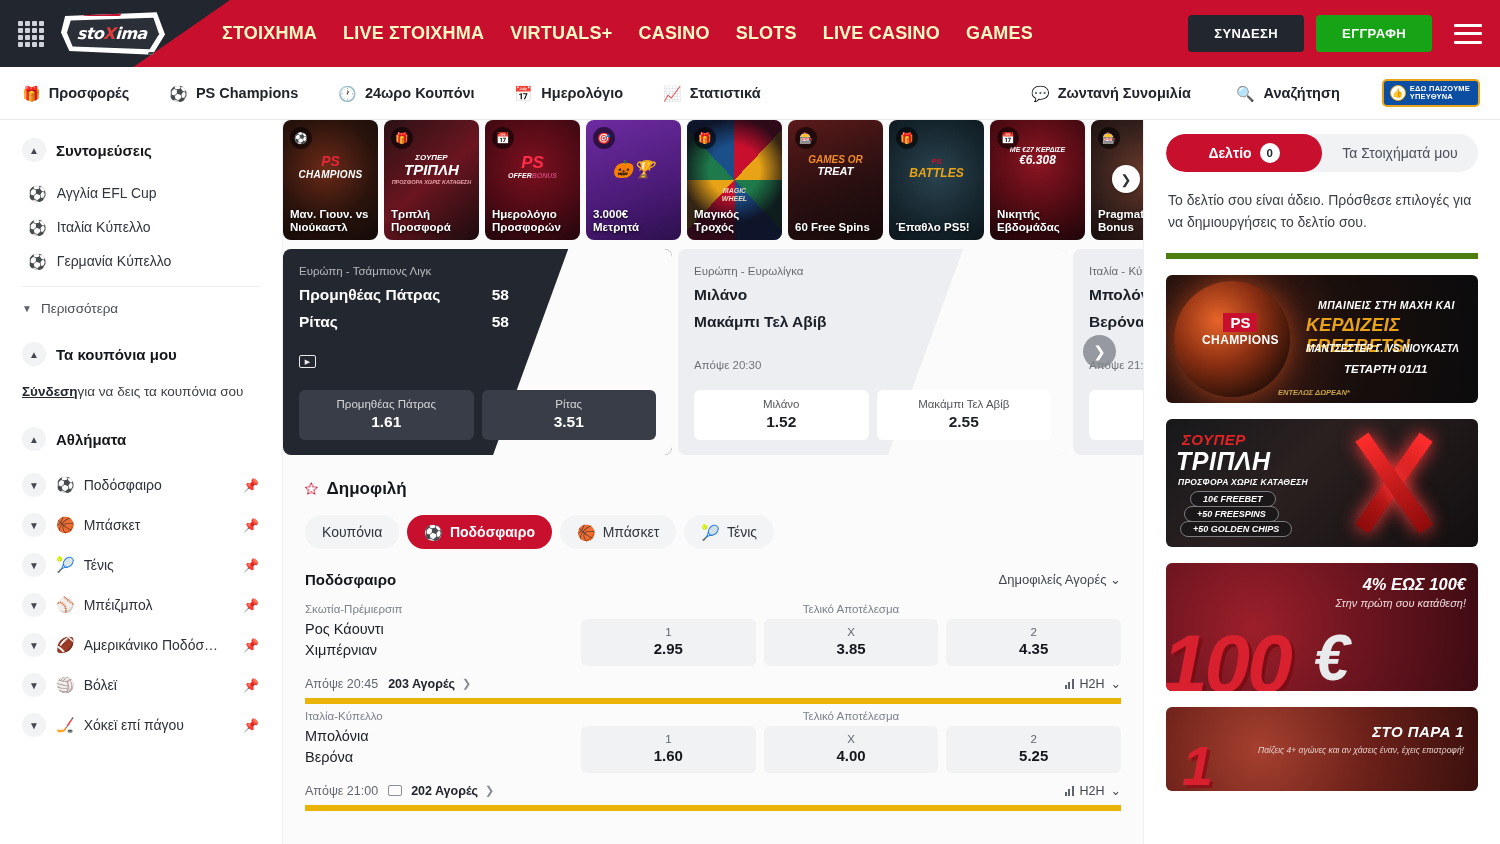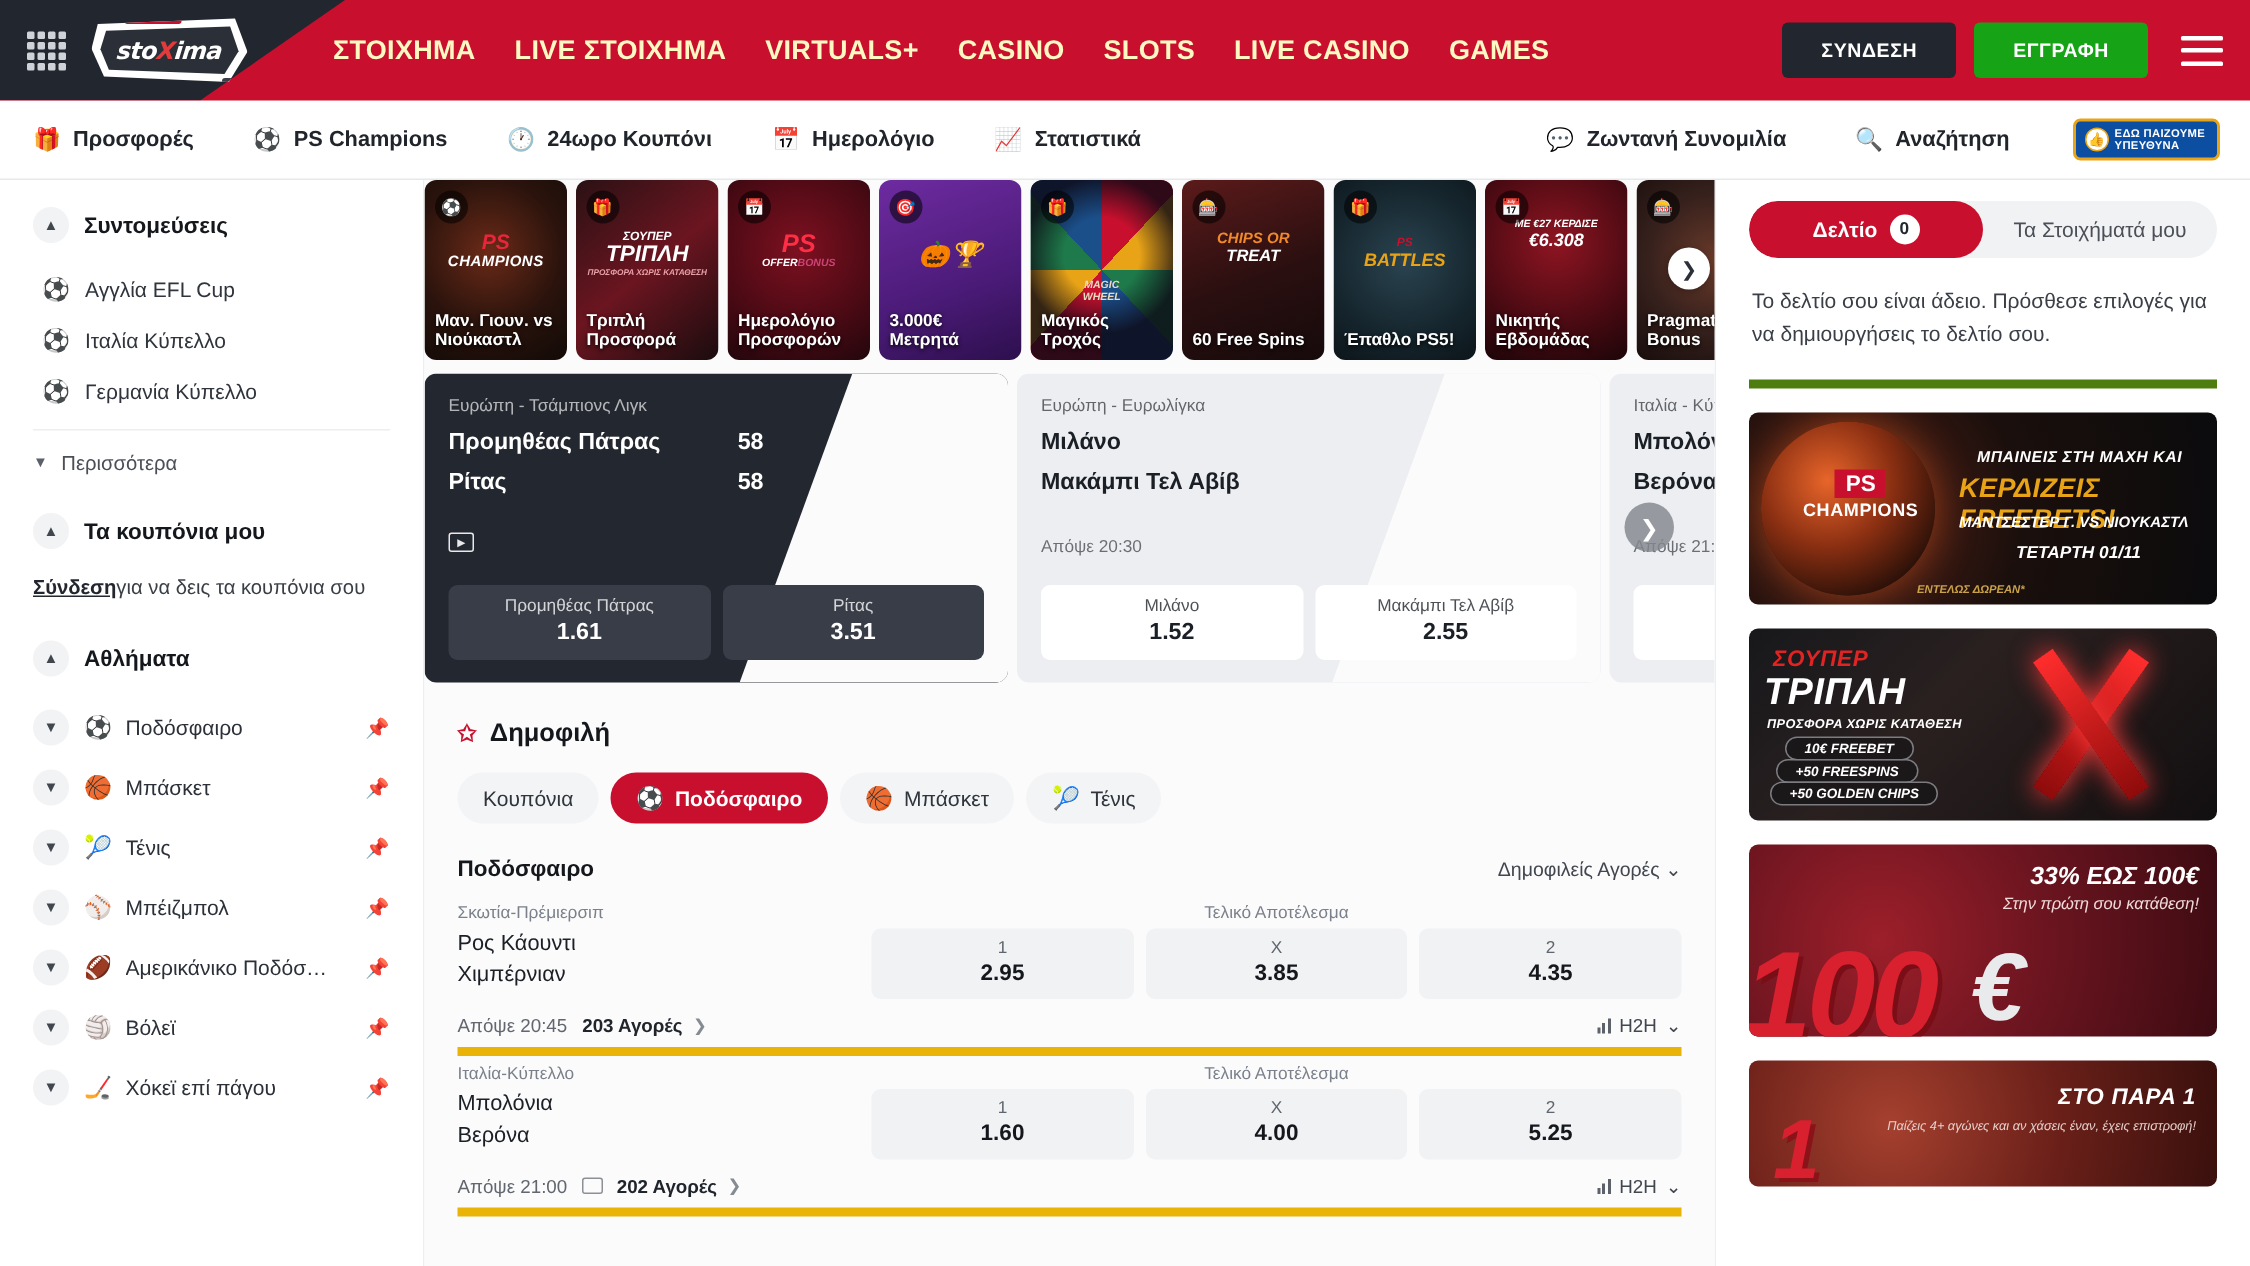--- a/index.html
+++ b/index.html
@@ -703,21 +703,21 @@
         <div class="p-art" style="background:radial-gradient(circle at 50% 42%,transparent 30%,rgba(12,8,20,.82) 62%);"></div>
         <div class="p-ic">🎁</div>
         <div class="p-cap" style="top:56%;font-size:7px;color:#e9dcc0;">MAGIC<br>WHEEL</div>
         <div class="p-label">Μαγικός Τροχός</div>
       </div>
 
       <div class="promo-tile">
         <div class="p-art" style="background:linear-gradient(160deg,#5b1a1a 0%,#2a0f10 55%,#160a0b 100%);"></div>
         <div class="p-ic">🎰</div>
         <div class="p-cap">
-          <div style="color:#f08a2a;font-size:10px;">CHIPS OR</div>
+          <div style="color:#f08a2a;font-size:10px;">GAMES OR</div>
           <div style="color:#fff;font-size:11px;">TREAT</div>
         </div>
         <div class="p-label">60 Free Spins</div>
       </div>
 
       <div class="promo-tile">
         <div class="p-art" style="background:radial-gradient(circle at 50% 45%,#2a4450 0%,#16262e 60%,#0c151a 100%);"></div>
         <div class="p-ic">🎁</div>
         <div class="p-cap" style="top:32%;">
           <div style="color:#c8102e;font-size:8px;">PS</div>
@@ -967,21 +967,21 @@
       <div class="b-txt t2">ΤΡΙΠΛΗ</div>
       <div class="b-txt t3">ΠΡΟΣΦΟΡΑ ΧΩΡΙΣ ΚΑΤΑΘΕΣΗ</div>
       <div class="pill p1">10€ FREEBET</div>
       <div class="pill p2">+50 FREESPINS</div>
       <div class="pill p3">+50 GOLDEN CHIPS</div>
     </div>
 
     <div class="banner b3">
       <div class="big">100</div>
       <div class="eur">€</div>
-      <div class="b-txt h1">33% ΕΩΣ 100€</div>
+      <div class="b-txt h1">4% ΕΩΣ 100€</div>
       <div class="b-txt h2">Στην πρώτη σου κατάθεση!</div>
     </div>
 
     <div class="banner b4">
       <div class="one">1</div>
       <div class="b-txt q1">ΣΤΟ ΠΑΡΑ 1</div>
       <div class="b-txt q2">Παίζεις 4+ αγώνες και αν χάσεις έναν, έχεις επιστροφή!</div>
     </div>
   </aside>
 </div>

